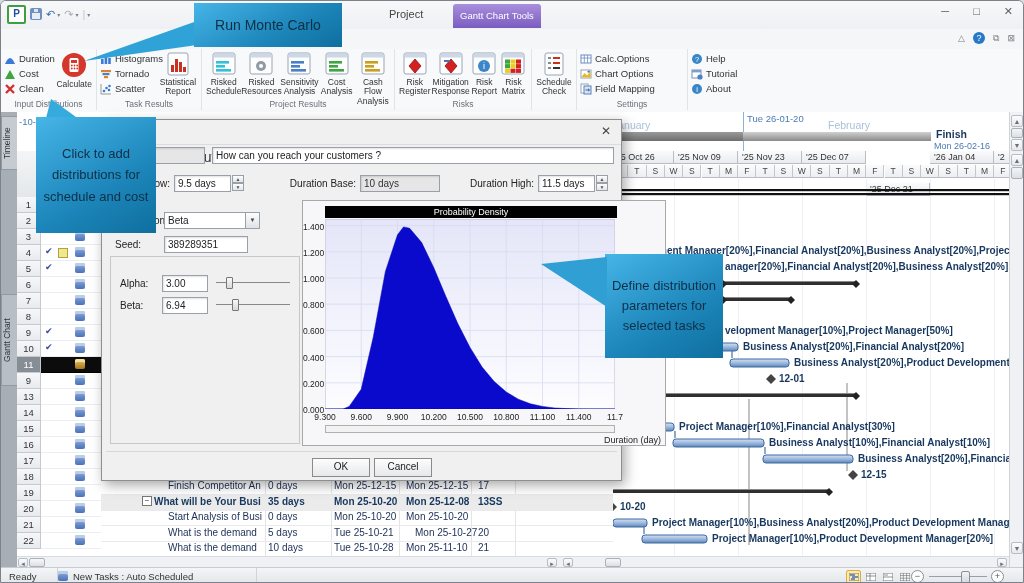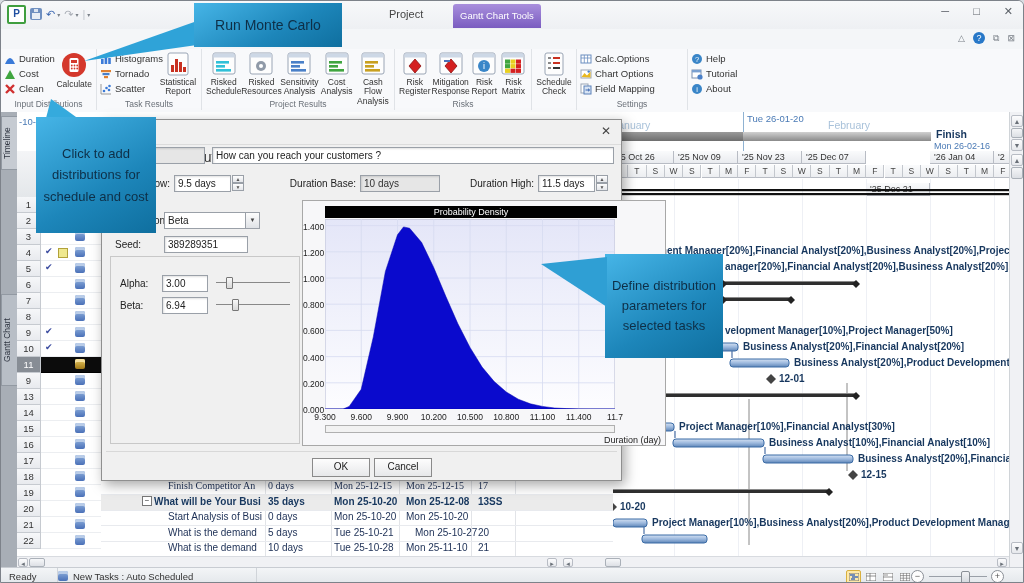--- a/index.html
+++ b/index.html
@@ -668,30 +668,31 @@
           <span style="left: 136px; top: 162px;">Business Analyst[20%],Financial Analyst[20%]</span>
           <span style="left: 187px; top: 178px;">Business Analyst[20%],Product Development M</span>
           <span style="left: 172px; top: 194px;">12-01</span>
           <span style="left: 16px; top: 226px;">10-20</span>
           <span style="left: 72px; top: 242px;">Project Manager[10%],Financial Analyst[30%]</span>
           <span style="left: 162px; top: 258px;">Business Analyst[10%],Financial Analyst[10%]</span>
           <span style="left: 251px; top: 274px;">Business Analyst[20%],Financial A</span>
           <span style="left: 254px; top: 290px;">12-15</span>
           <span style="left: 13px; top: 322px;">10-20</span>
           <span style="left: 45px; top: 338px;">Project Manager[10%],Business Analyst[20%],Product Development Manager[20</span>
+          <span style="left: 105px; top: 354px;">Project Manager[10%],Product Development Manager[20%]</span>
         </div>
     </div>
 
     <div id="btable">
         <div class="vline" style="left: 164px;"></div>
         <div class="vline" style="left: 230px;"></div>
         <div class="vline" style="left: 298px;"></div>
         <div class="vline" style="left: 370px;"></div>
         <div class="vline" style="left: 414px;"></div>
-        <div class="btrow" style="top: 0px; font-family: Liberation Serif, serif;">
+        <div class="btrow" style="top: 0px;">
           <span style="left: 67px;">Finish Competitor An</span>
           <span style="left: 167px;">0 days</span>
           <span style="left: 233px;">Mon 25-12-15</span>
           <span style="left: 305px;">Mon 25-12-15</span>
           <span style="left: 377px;">17</span>
         </div>
         <div class="btrow b" style="top: 15.5px;">
           <span class="colbox" style="left: 41px;">−</span>
           <span style="left: 53px;">What will be Your Busi</span>
           <span style="left: 167px;">35 days</span>

